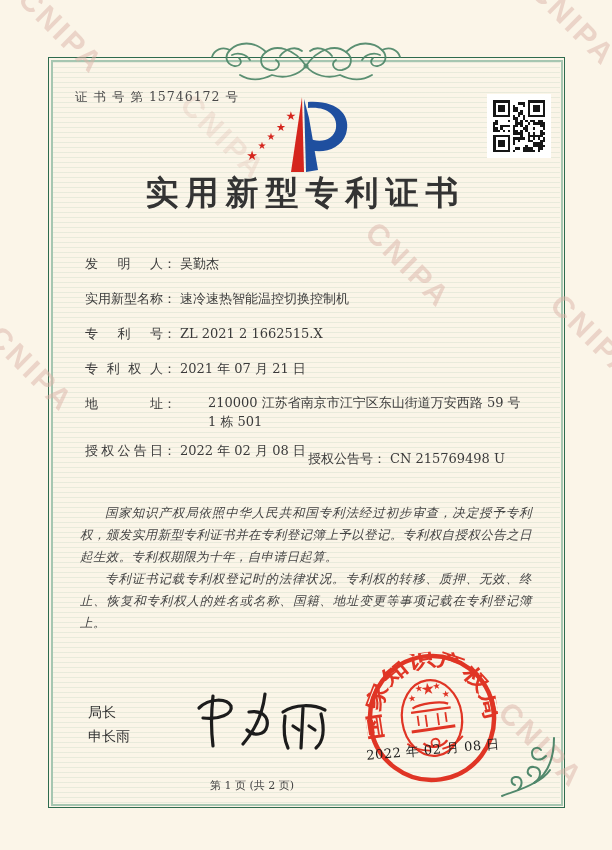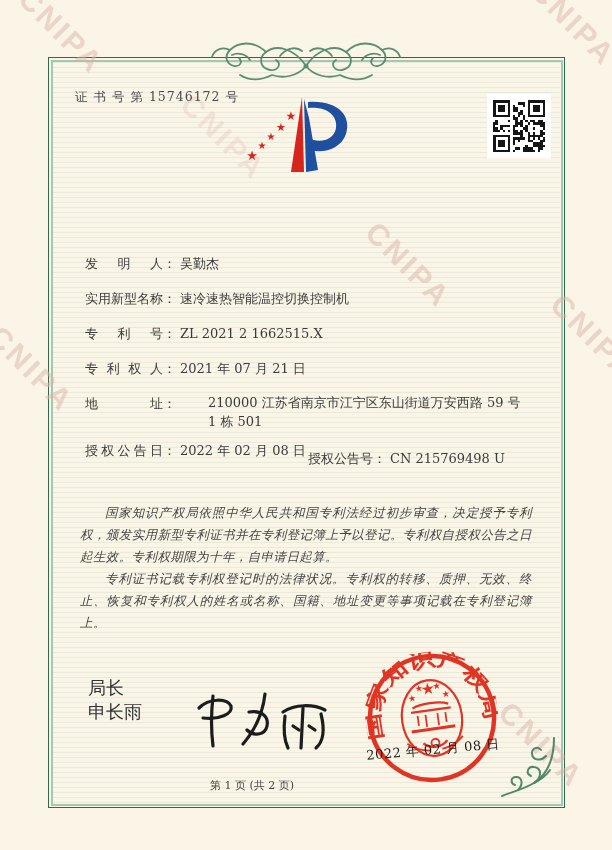--- a/index.html
+++ b/index.html
@@ -26,21 +26,21 @@
   .flabel{display:inline-block;width:78px;text-align:justify;text-align-last:justify;vertical-align:top;}
   .fvalue{margin-left:4px;}
   .frow-addr{margin-bottom:9px;}
   .frow-addr .fvalue{display:inline-block;width:316px;line-height:19px;vertical-align:top;margin-left:32px;}
   .pair2{position:absolute;left:223px;top:8px;}
   
   .body-text{position:absolute;left:80px;top:502px;width:452px;font-size:12.5px;line-height:22px;
              text-align:justify;color:#454545;z-index:3;letter-spacing:.4px;font-style:italic;}
   .body-text p{margin:0;text-indent:2em;}
   
-  .sig-block{position:absolute;left:88px;top:676px;font-size:18px;line-height:24px;z-index:3;color:#333;}
+  .sig-block{position:absolute;left:88px;top:700px;font-size:14px;line-height:24px;z-index:3;color:#333;}
   .sig-hand{position:absolute;left:185px;top:686px;z-index:3;}
   
   .seal{position:absolute;left:366px;top:652px;width:132px;height:132px;z-index:4;opacity:.95;
         transform:rotate(-8deg);}
   .seal-date{position:absolute;left:366px;top:741px;width:134px;text-align:center;font-size:13px;
              color:#1d1d1d;z-index:5;transform:rotate(-5deg);letter-spacing:.5px;}
   
   .page-num{position:absolute;left:48px;top:778px;width:408px;text-align:center;font-size:11px;
             color:#444;z-index:3;}
   .foot-note{position:absolute;left:0;top:857px;width:568px;text-align:center;font-size:12px;
@@ -119,20 +119,21 @@
       <g fill="#d5251d" font-size="13" text-anchor="middle">
         <text x="14" y="66" font-size="13">★</text>
         <text x="24" y="55" font-size="10">★</text>
         <text x="33" y="46" font-size="10">★</text>
         <text x="43" y="37" font-size="11">★</text>
         <text x="53" y="26" font-size="12">★</text>
       </g>
     </svg>
   </div>
 
+  <div class="title">实用新型专利证书</div>
 
   <div class="fields">
     <div class="frow">
       <span class="flabel">发明人</span><span>：</span><span class="fvalue">吴勤杰</span>
     </div>
     <div class="frow">
       <span class="flabel">实用新型名称</span><span>：</span><span class="fvalue">速冷速热智能温控切换控制机</span>
     </div>
     <div class="frow">
       <span class="flabel">专利号</span><span>：</span><span class="fvalue">ZL 2021 2 1662515.X</span>

